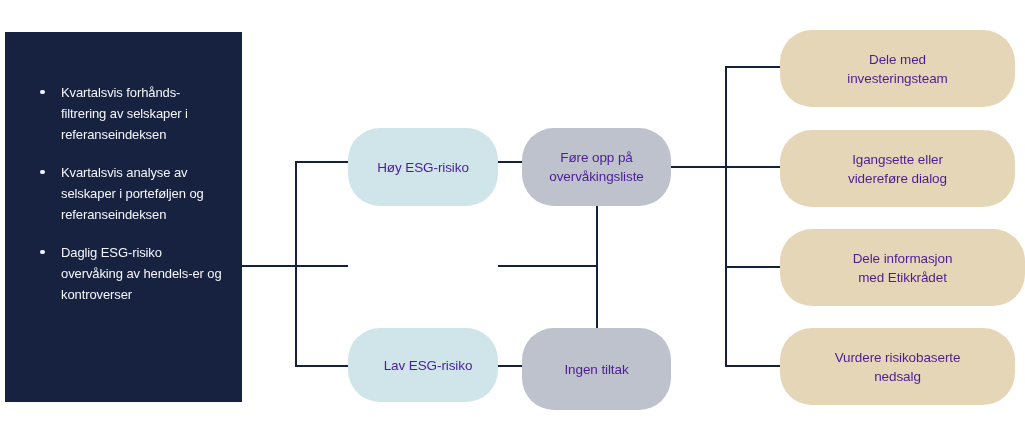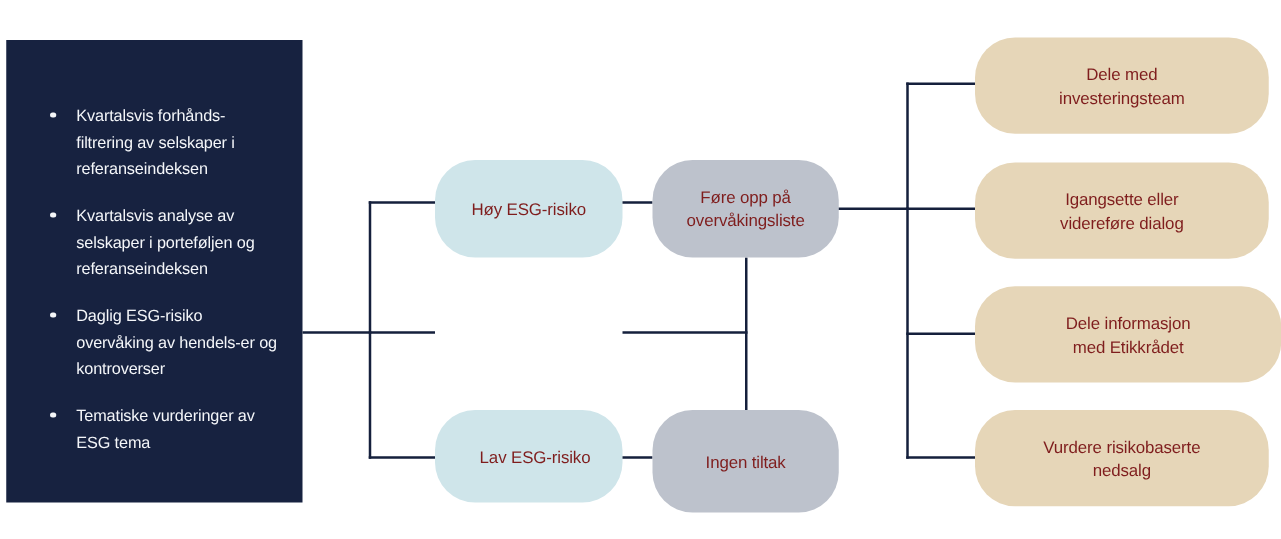--- a/index.html
+++ b/index.html
@@ -58,21 +58,21 @@
   }
 
   
   .box {
     position: absolute;
     box-sizing: border-box;
     display: flex;
     align-items: center;
     justify-content: center;
     text-align: center;
-    color: #7f1d1d;
+    color: #4c1d95;
     font-size: 13.5px;
     line-height: 19px;
     letter-spacing: -0.1px;
     padding: 4px 10px;
     white-space: pre-line;
     border-radius: 32px;
   }
   .box-risk { background: #cfe5ea; }
   .box-action { background: #bdc2cc; }
   .box-outcome { background: #e6d6b8; }
@@ -96,24 +96,20 @@
         <span class="bullet-dot"></span>
         <span>Kvartalsvis forhånds-filtrering av selskaper i referanseindeksen</span>
       </li>
       <li class="bullet-item">
         <span class="bullet-dot"></span>
         <span>Kvartalsvis analyse av selskaper i porteføljen og referanseindeksen</span>
       </li>
       <li class="bullet-item">
         <span class="bullet-dot"></span>
         <span>Daglig ESG-risiko overvåking av hendels-er og kontroverser</span>
-      </li>
-      <li class="bullet-item">
-        <span class="bullet-dot"></span>
-        <span>Tematiske vurderinger av ESG tema</span>
       </li>
     </ul>
   </div>
 
   <div class="conn conn-h" style="left:242px; top:265px; width:55px;"></div>
 
   <div class="conn conn-v" style="left:295px; top:161px; height:206px;"></div>
 
   <div class="conn conn-h" style="left:295px; top:161px; width:53px;"></div>
 

